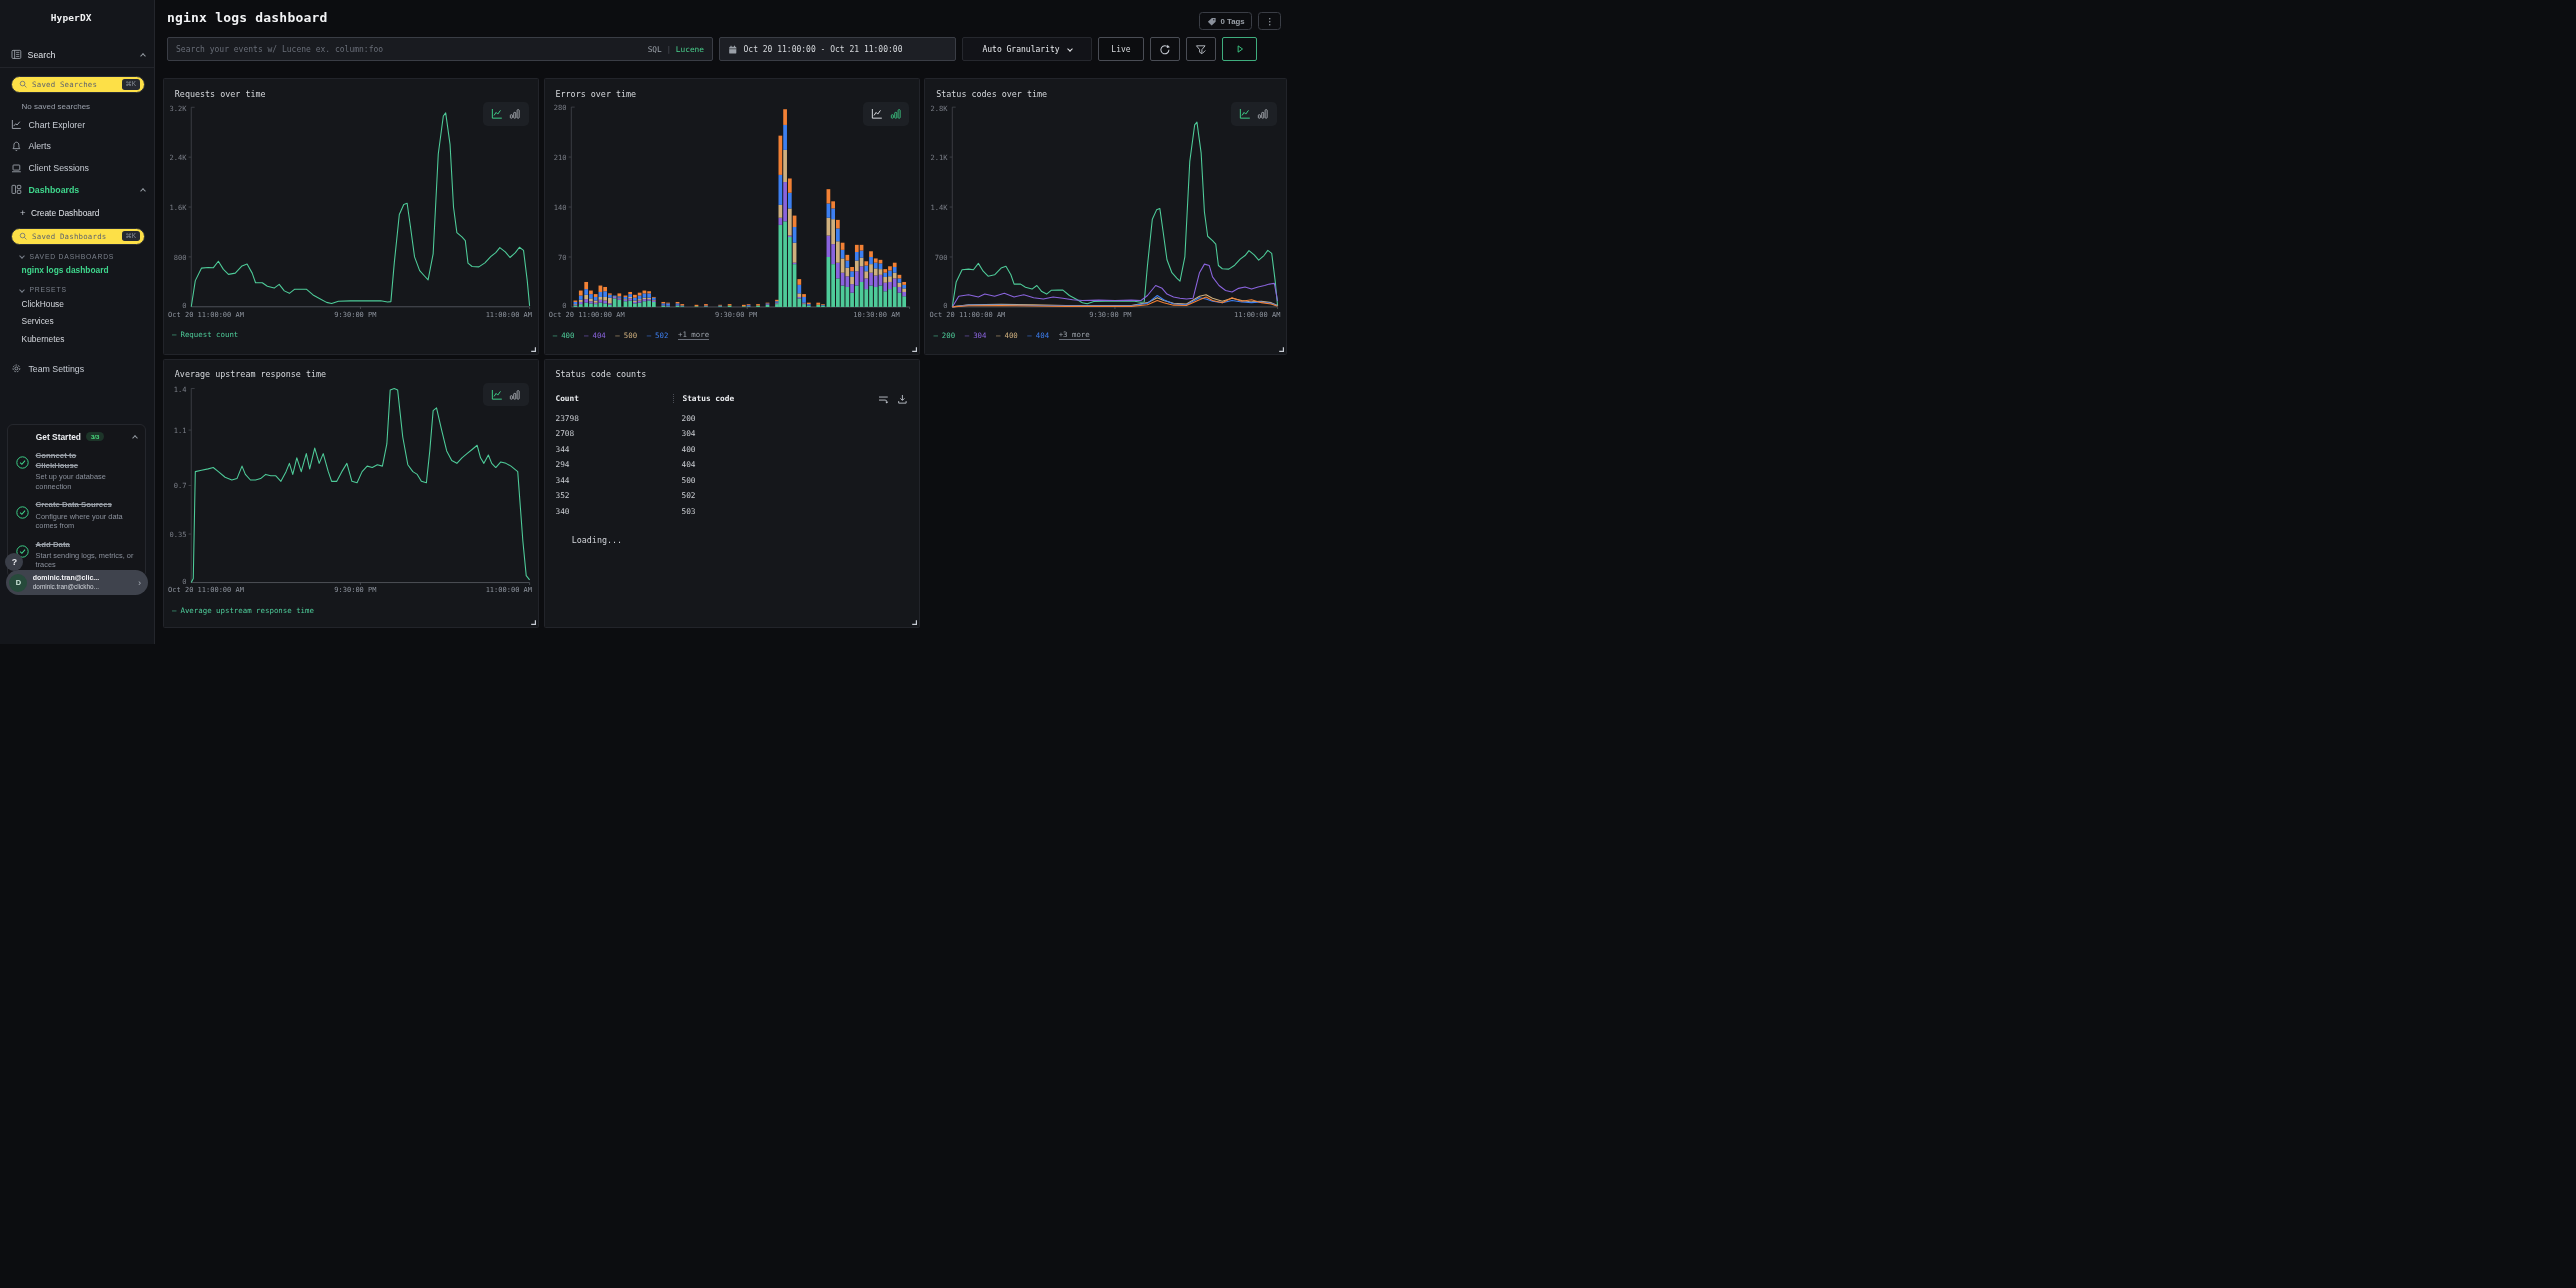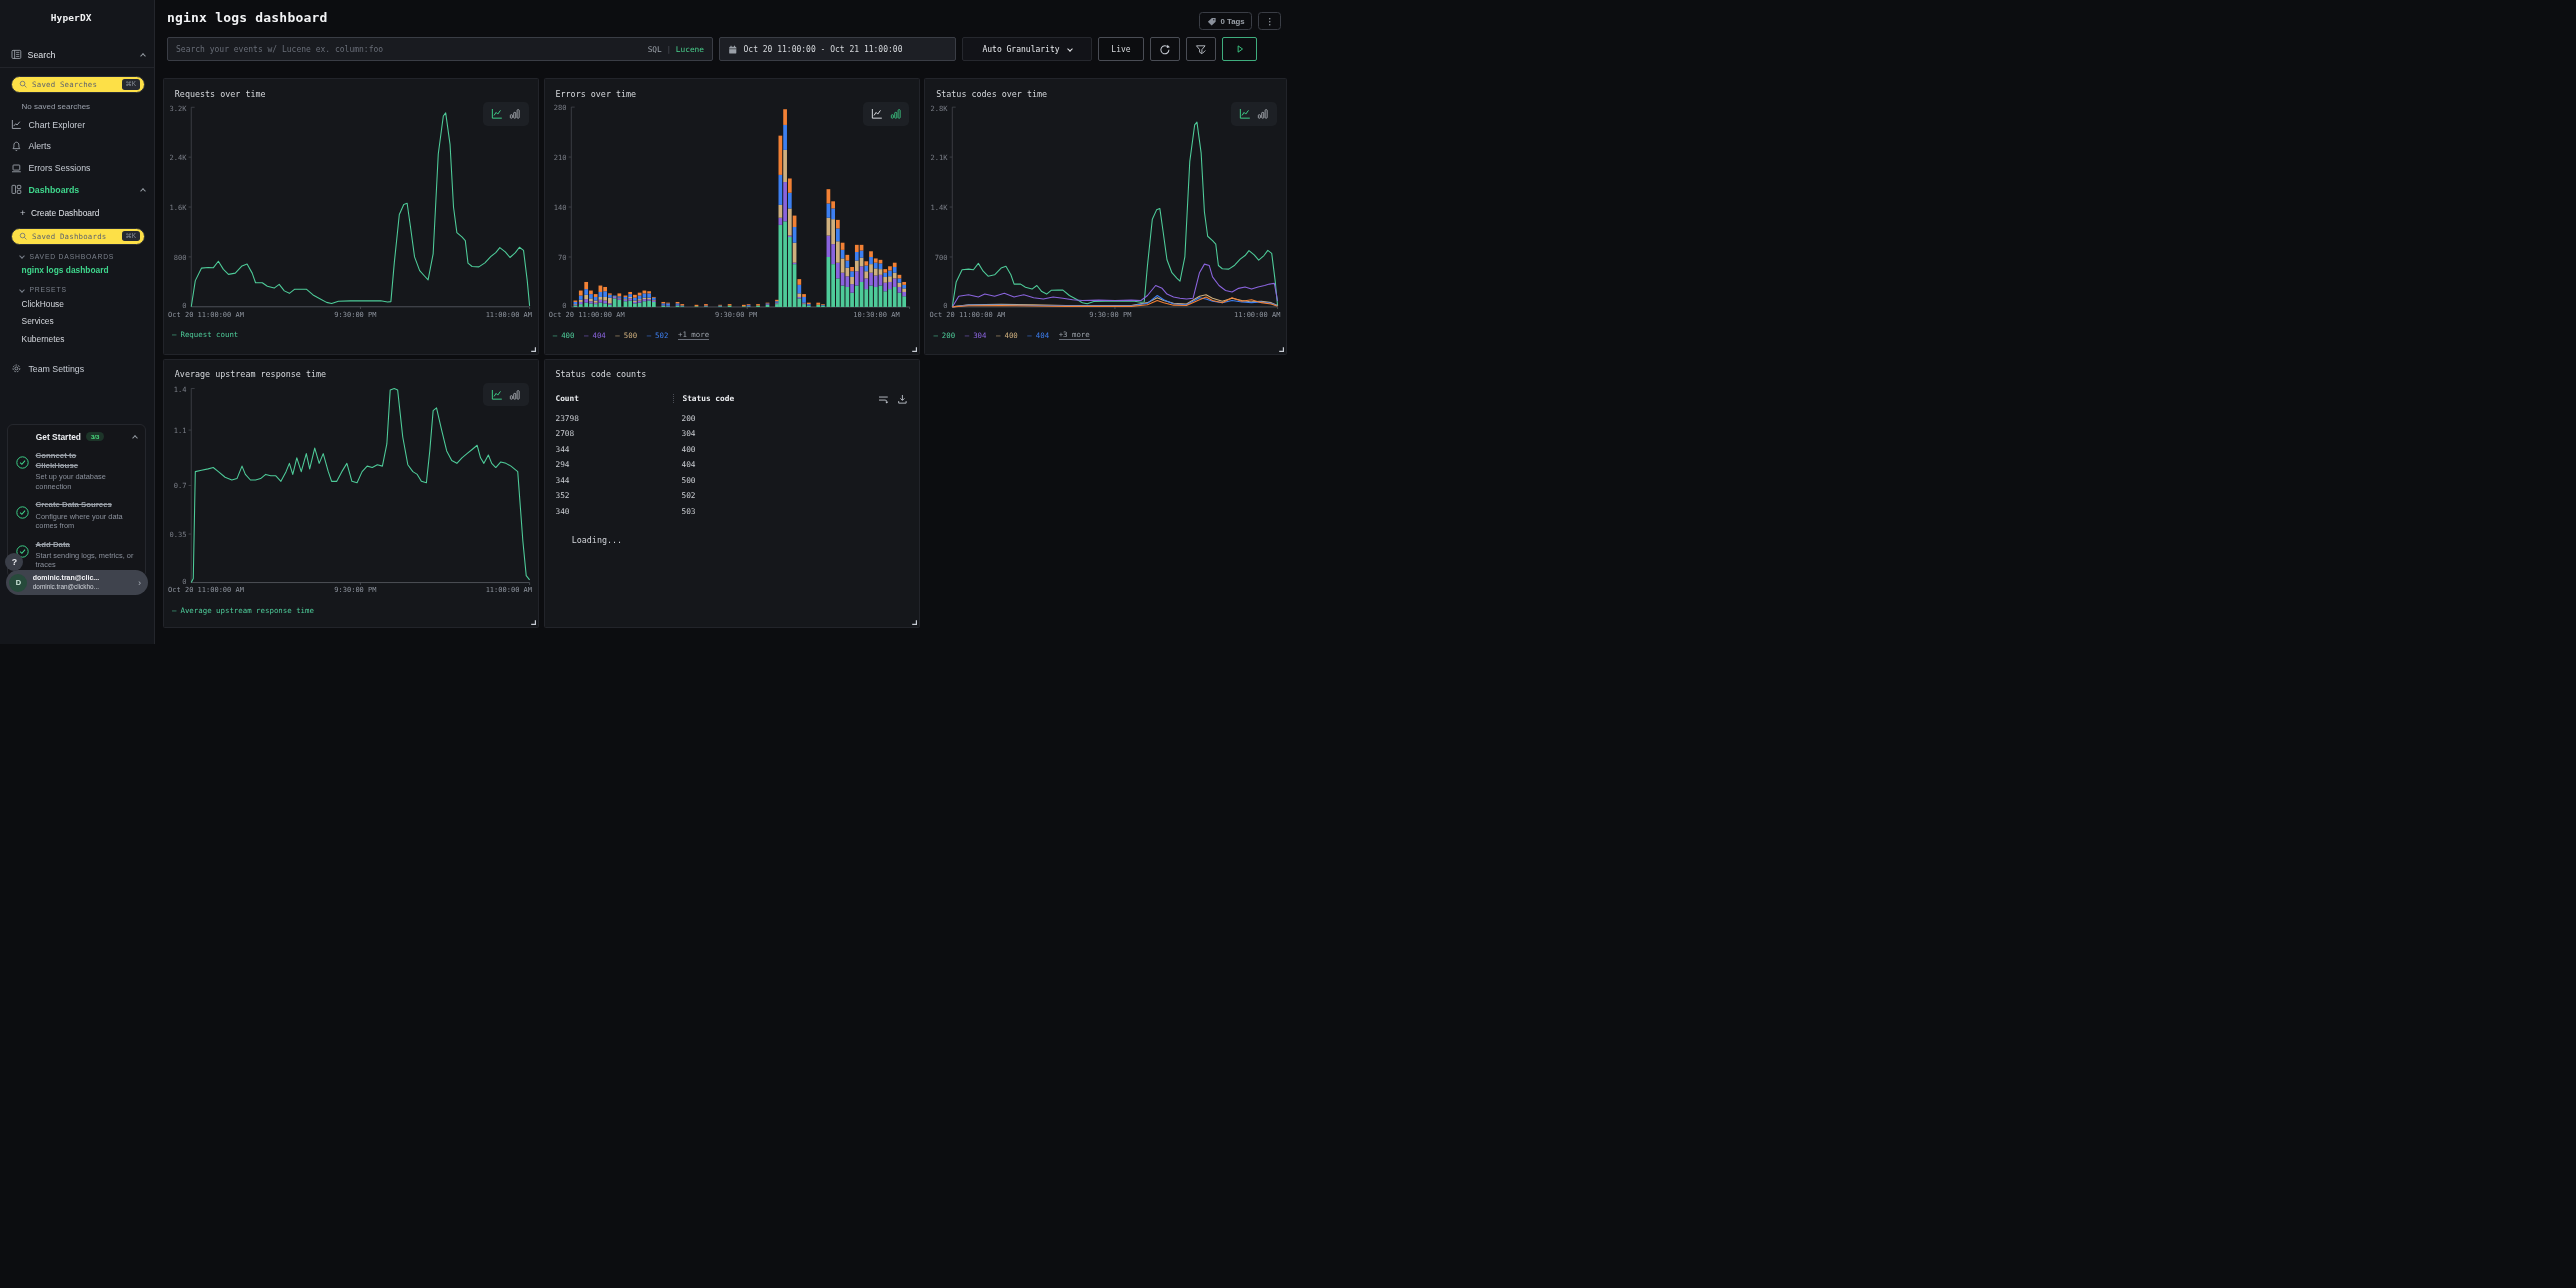--- a/index.html
+++ b/index.html
@@ -150,21 +150,21 @@
         <path d="M8,1.8 C5.7,1.8 4.3,3.7 4.3,6.2 V9 L3,11.3 H13 L11.7,9 V6.2 C11.7,3.7 10.3,1.8 8,1.8 Z" fill="none" stroke="#aab0b9" stroke-width="1.2"></path>
         <path d="M6.6,13.2 a1.5,1.5 0 0 0 2.8,0" fill="none" stroke="#aab0b9" stroke-width="1.2"></path>
       </svg>
       <span>Alerts</span>
     </div>
     <div class="nav-item">
       <svg width="10.8" height="10.8" viewBox="0 0 16 16">
         <rect x="3" y="3" width="10" height="7.5" rx="1" fill="none" stroke="#aab0b9" stroke-width="1.2"></rect>
         <path d="M1.5,13 H14.5" stroke="#aab0b9" stroke-width="1.2"></path>
       </svg>
-      <span>Errors Sessions</span>
+      <span>Client Sessions</span>
     </div>
     <div class="nav-item active">
       <svg width="10.8" height="10.8" viewBox="0 0 16 16">
         <rect x="1.5" y="2" width="5.2" height="12" rx="1" fill="none" stroke="#aab0b9" stroke-width="1.2"></rect>
         <rect x="9.3" y="2" width="5.2" height="4.8" rx="1" fill="none" stroke="#aab0b9" stroke-width="1.2"></rect>
         <rect x="9.3" y="9.2" width="5.2" height="4.8" rx="1" fill="none" stroke="#aab0b9" stroke-width="1.2"></rect>
       </svg>
       <span>Dashboards</span>
       <span class="flex1"></span>
       <span class="chev up" style="color:#9aa0a8"></span>

